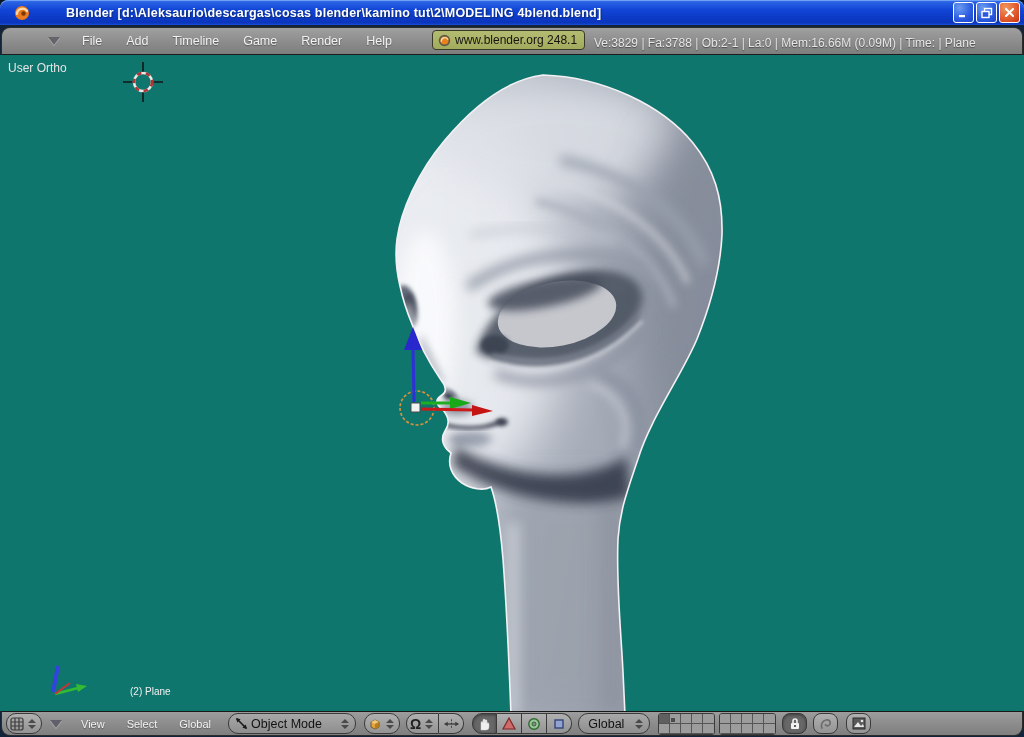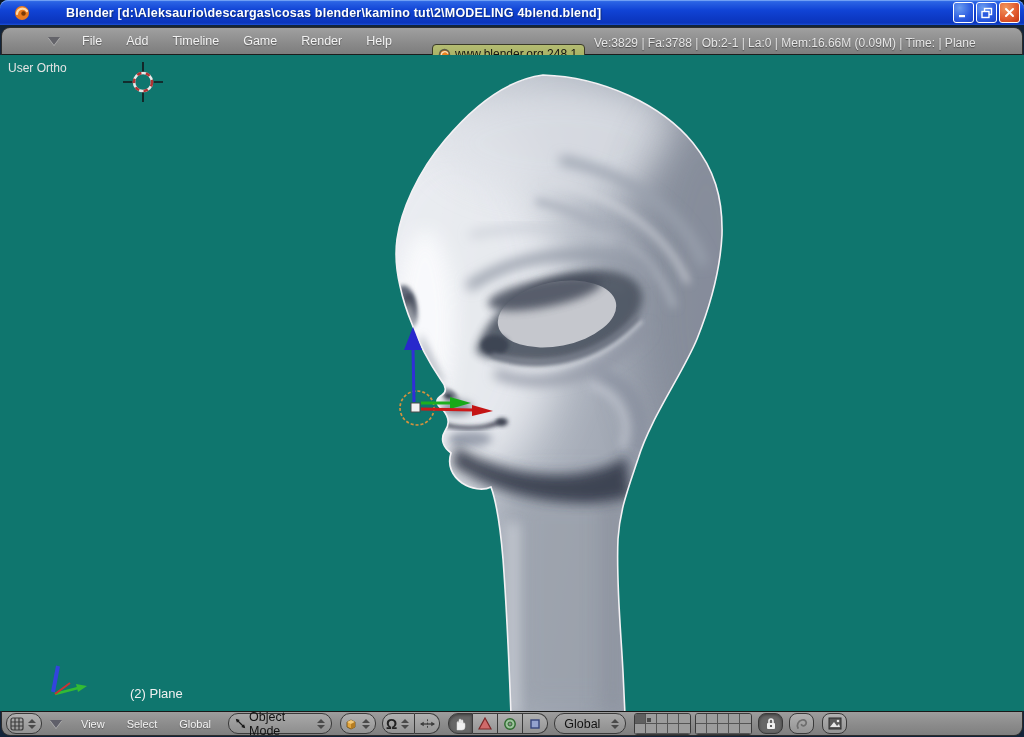--- a/index.html
+++ b/index.html
@@ -23,32 +23,32 @@
 
   
   .menubar-wrap{flex:0 0 30px;height:30px;background:#12243a;position:relative;}
   .menubar{position:absolute;left:1px;right:1px;top:2px;bottom:0;border-radius:9px 9px 0 0;
     background:linear-gradient(180deg,#a0a0a0,#8a8a8a 60%,#7d7d7d);
     border:1px solid #2c2c2c;border-bottom:1px solid #1c1c1c;
     display:flex;align-items:center;}
   .collapse-tri{width:0;height:0;border-left:6px solid transparent;border-right:6px solid transparent;
     border-top:8px solid #64646a;margin:0 10px 0 46px;filter:drop-shadow(0 1px 0 #b8b8b8);}
   .menu-item{color:#f2f2f2;font-size:12.5px;padding:0 12px;text-shadow:0 1px 1px #5a5a5a;cursor:default;text-align:center;}
-  .blender-btn{position:absolute;left:430px;top:16px;height:20px;display:flex;align-items:center;gap:4px;
+  .blender-btn{position:absolute;left:430px;top:2px;height:20px;display:flex;align-items:center;gap:4px;
     padding:0 7px 0 5px;background:linear-gradient(180deg,#b4bc72,#a2ab5c);border:1px solid #3a3a28;
     border-radius:4px;font-size:12px;color:#141410;}
   .mini-logo{width:13px;height:13px;}
   .stats{position:absolute;left:592px;top:8px;color:#e6e6e6;font-size:12px;white-space:nowrap;
     text-shadow:0 1px 1px #4a4a4a;text-align:center;}
 
   
   .viewport{flex:1 1 auto;position:relative;background:#0f766e;overflow:hidden;}
   .viewport svg.scene{position:absolute;left:0;top:0;width:100%;height:100%;}
   .view-label{position:absolute;left:8px;top:6px;color:#e4e4e4;font-size:12px;}
-  .obj-label{position:absolute;left:130px;top:631px;color:#f0f0f0;font-size:13px;}
+  .obj-label{position:absolute;left:130px;top:631px;color:#f0f0f0;font-size:10px;}
 
   
   .bottombar-wrap{flex:0 0 26px;height:26px;background:#12243a;position:relative;}
   .bottombar{position:absolute;left:1px;right:1px;top:0;bottom:1px;border-radius:0 0 9px 9px;
     background:linear-gradient(180deg,#9d9d9d,#8b8b8b 55%,#7f7f7f);
     border:1px solid #2c2c2c;border-top:1px solid #181818;
     display:flex;align-items:center;padding:0 4px;}
   .pillbtn{height:21px;display:flex;align-items:center;gap:2px;padding:0 3px;
     background:linear-gradient(180deg,#b0b0b0,#949494);border:1px solid #3a3a3a;border-radius:10px;}
   .sq{height:21px;width:25px;display:flex;align-items:center;justify-content:center;
@@ -274,21 +274,21 @@
             <i class="dn"></i>
           </span>
       </span>
 
       <span class="tri-dn"></span>
 
       <span class="bb-menu">View</span>
       <span class="bb-menu">Select</span>
       <span class="bb-menu">Global</span>
 
-      <span class="dropdown" style="width:104px;margin-left:6px;">
+      <span class="dropdown" style="width:128px;margin-left:6px;">
         <svg width="13" height="13" viewBox="0 0 14 14">
           <path d="M2 2 L7 7 M7 7 L12 12" stroke="#1a1a1a" stroke-width="1.6"></path>
           <polygon points="1,1 6,2.5 2.5,6" fill="#1a1a1a"></polygon>
           <polygon points="13,13 8,11.5 11.5,8" fill="#1a1a1a"></polygon>
         </svg>
         <span class="lbl">Object Mode</span>
         <span class="stepper" style="margin-left:auto;">
             <i class="up"></i>
             <i class="dn"></i>
           </span>

